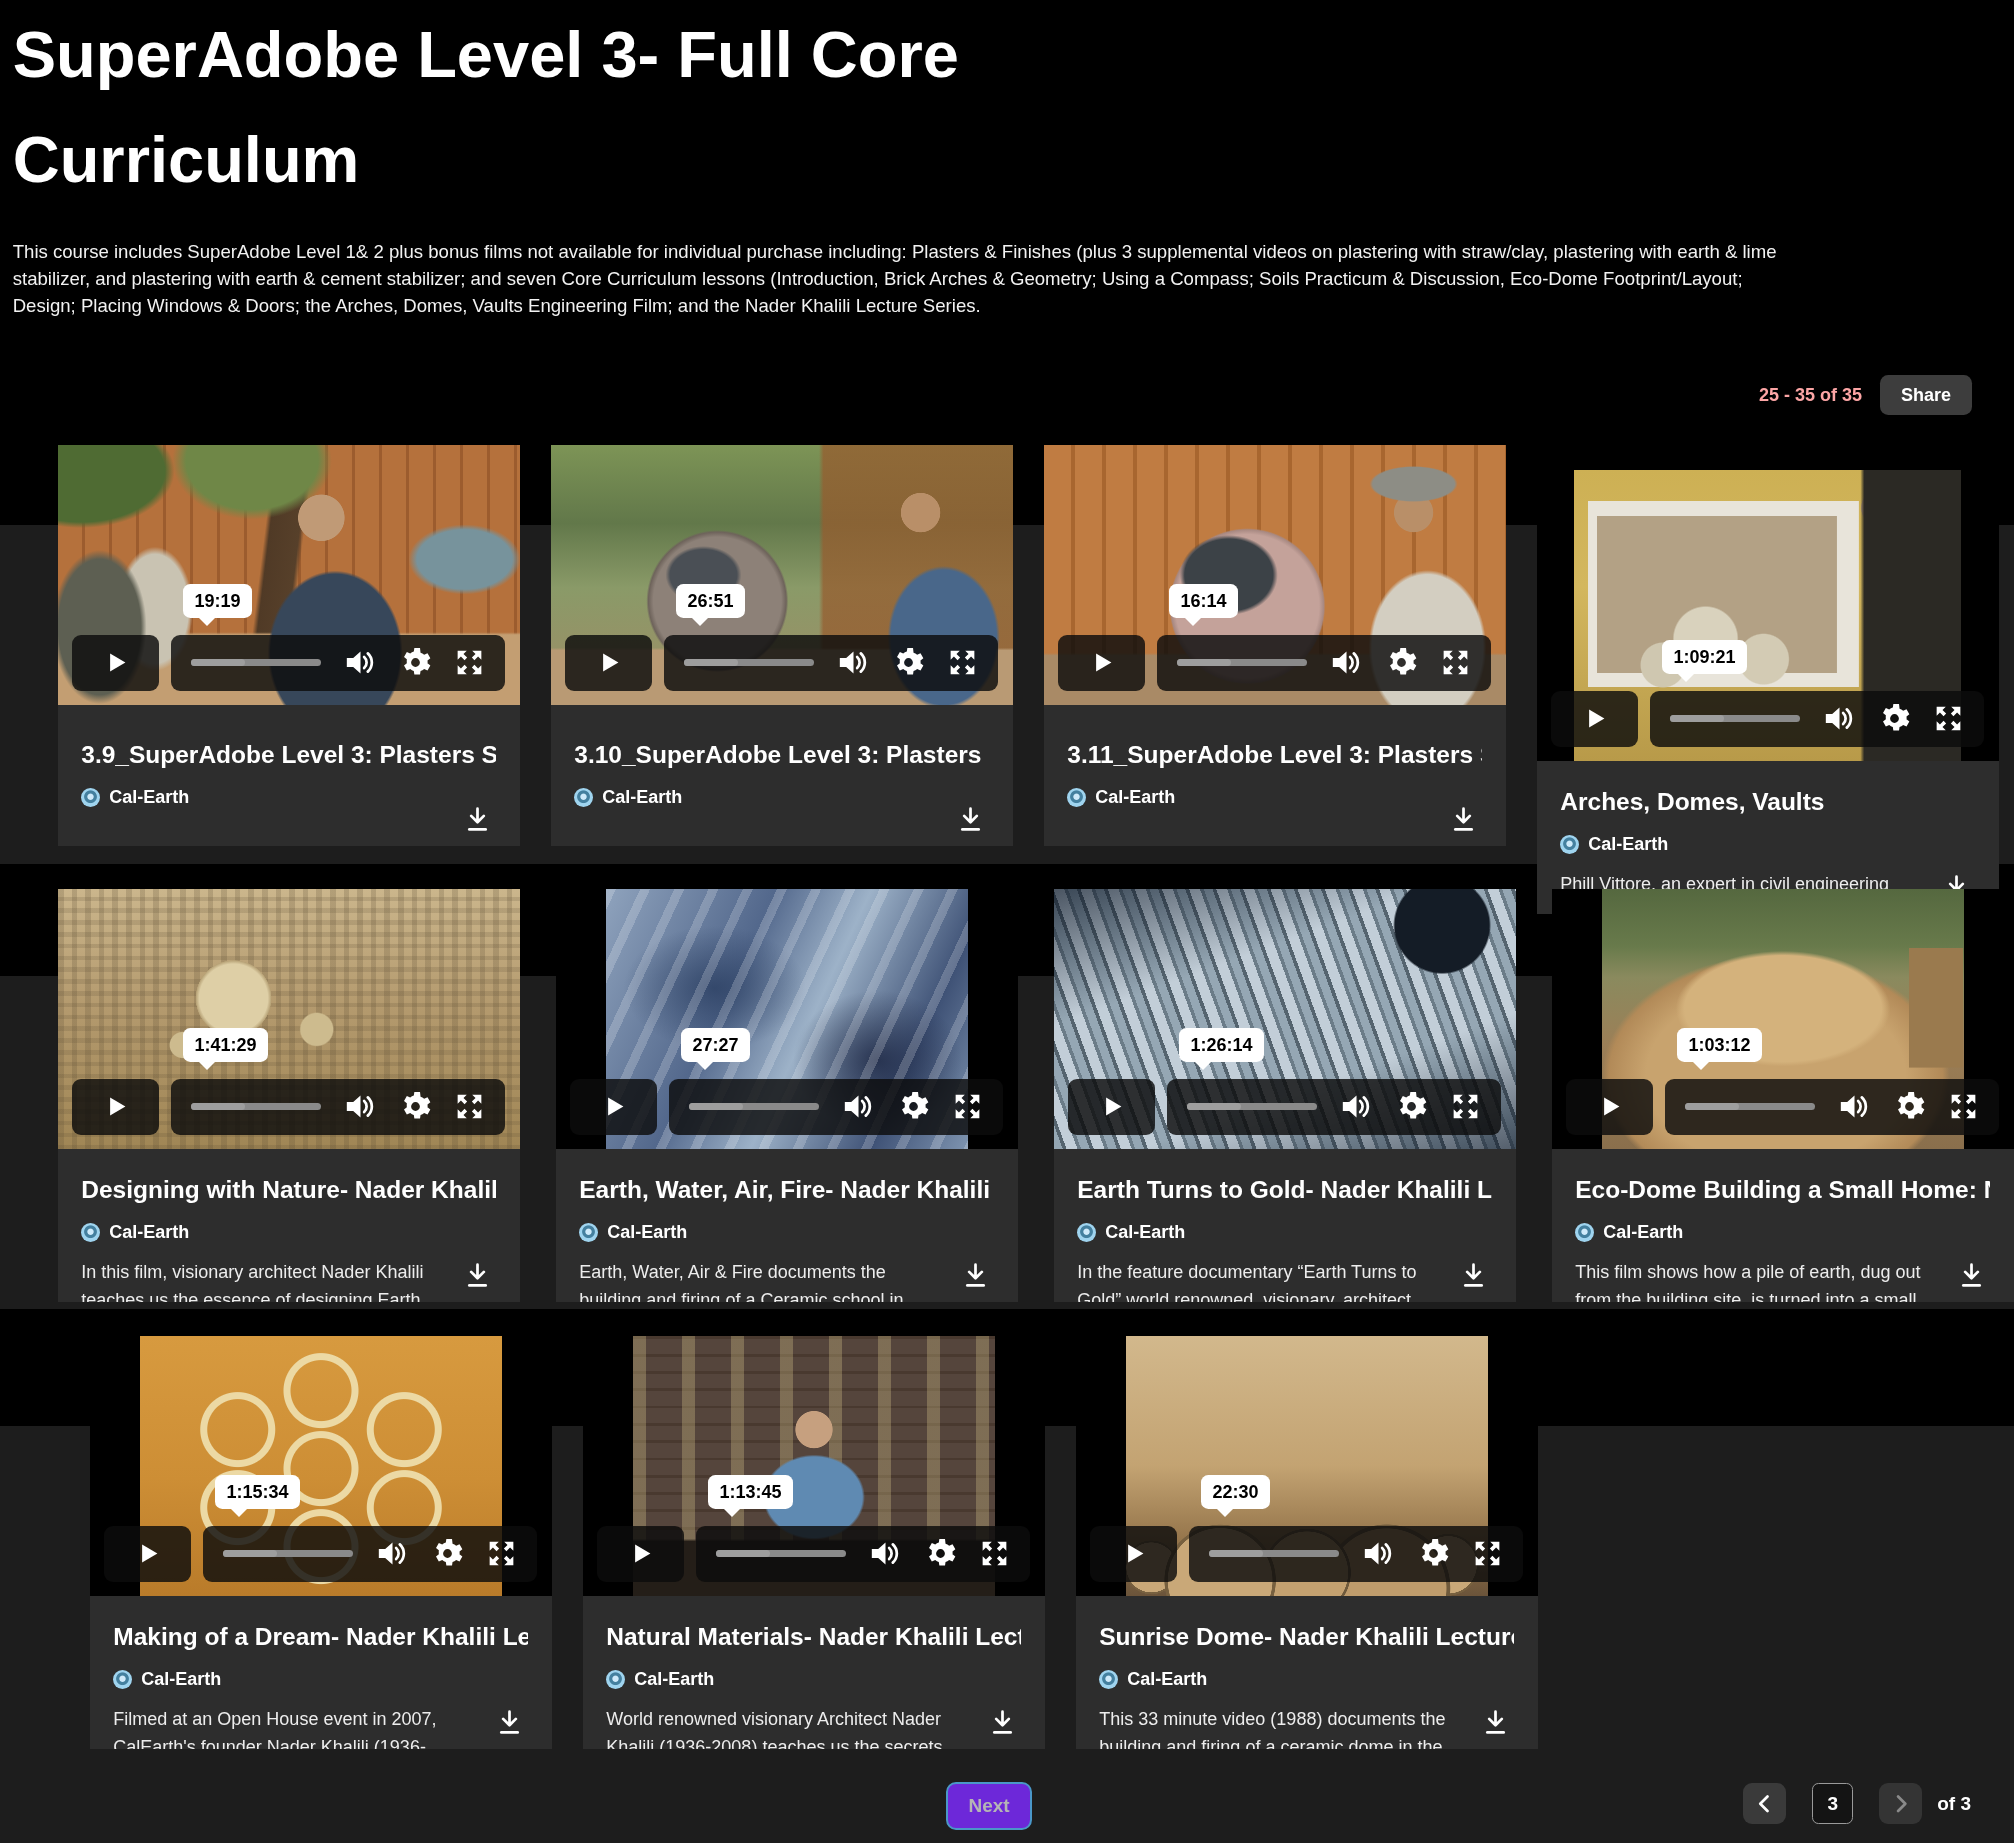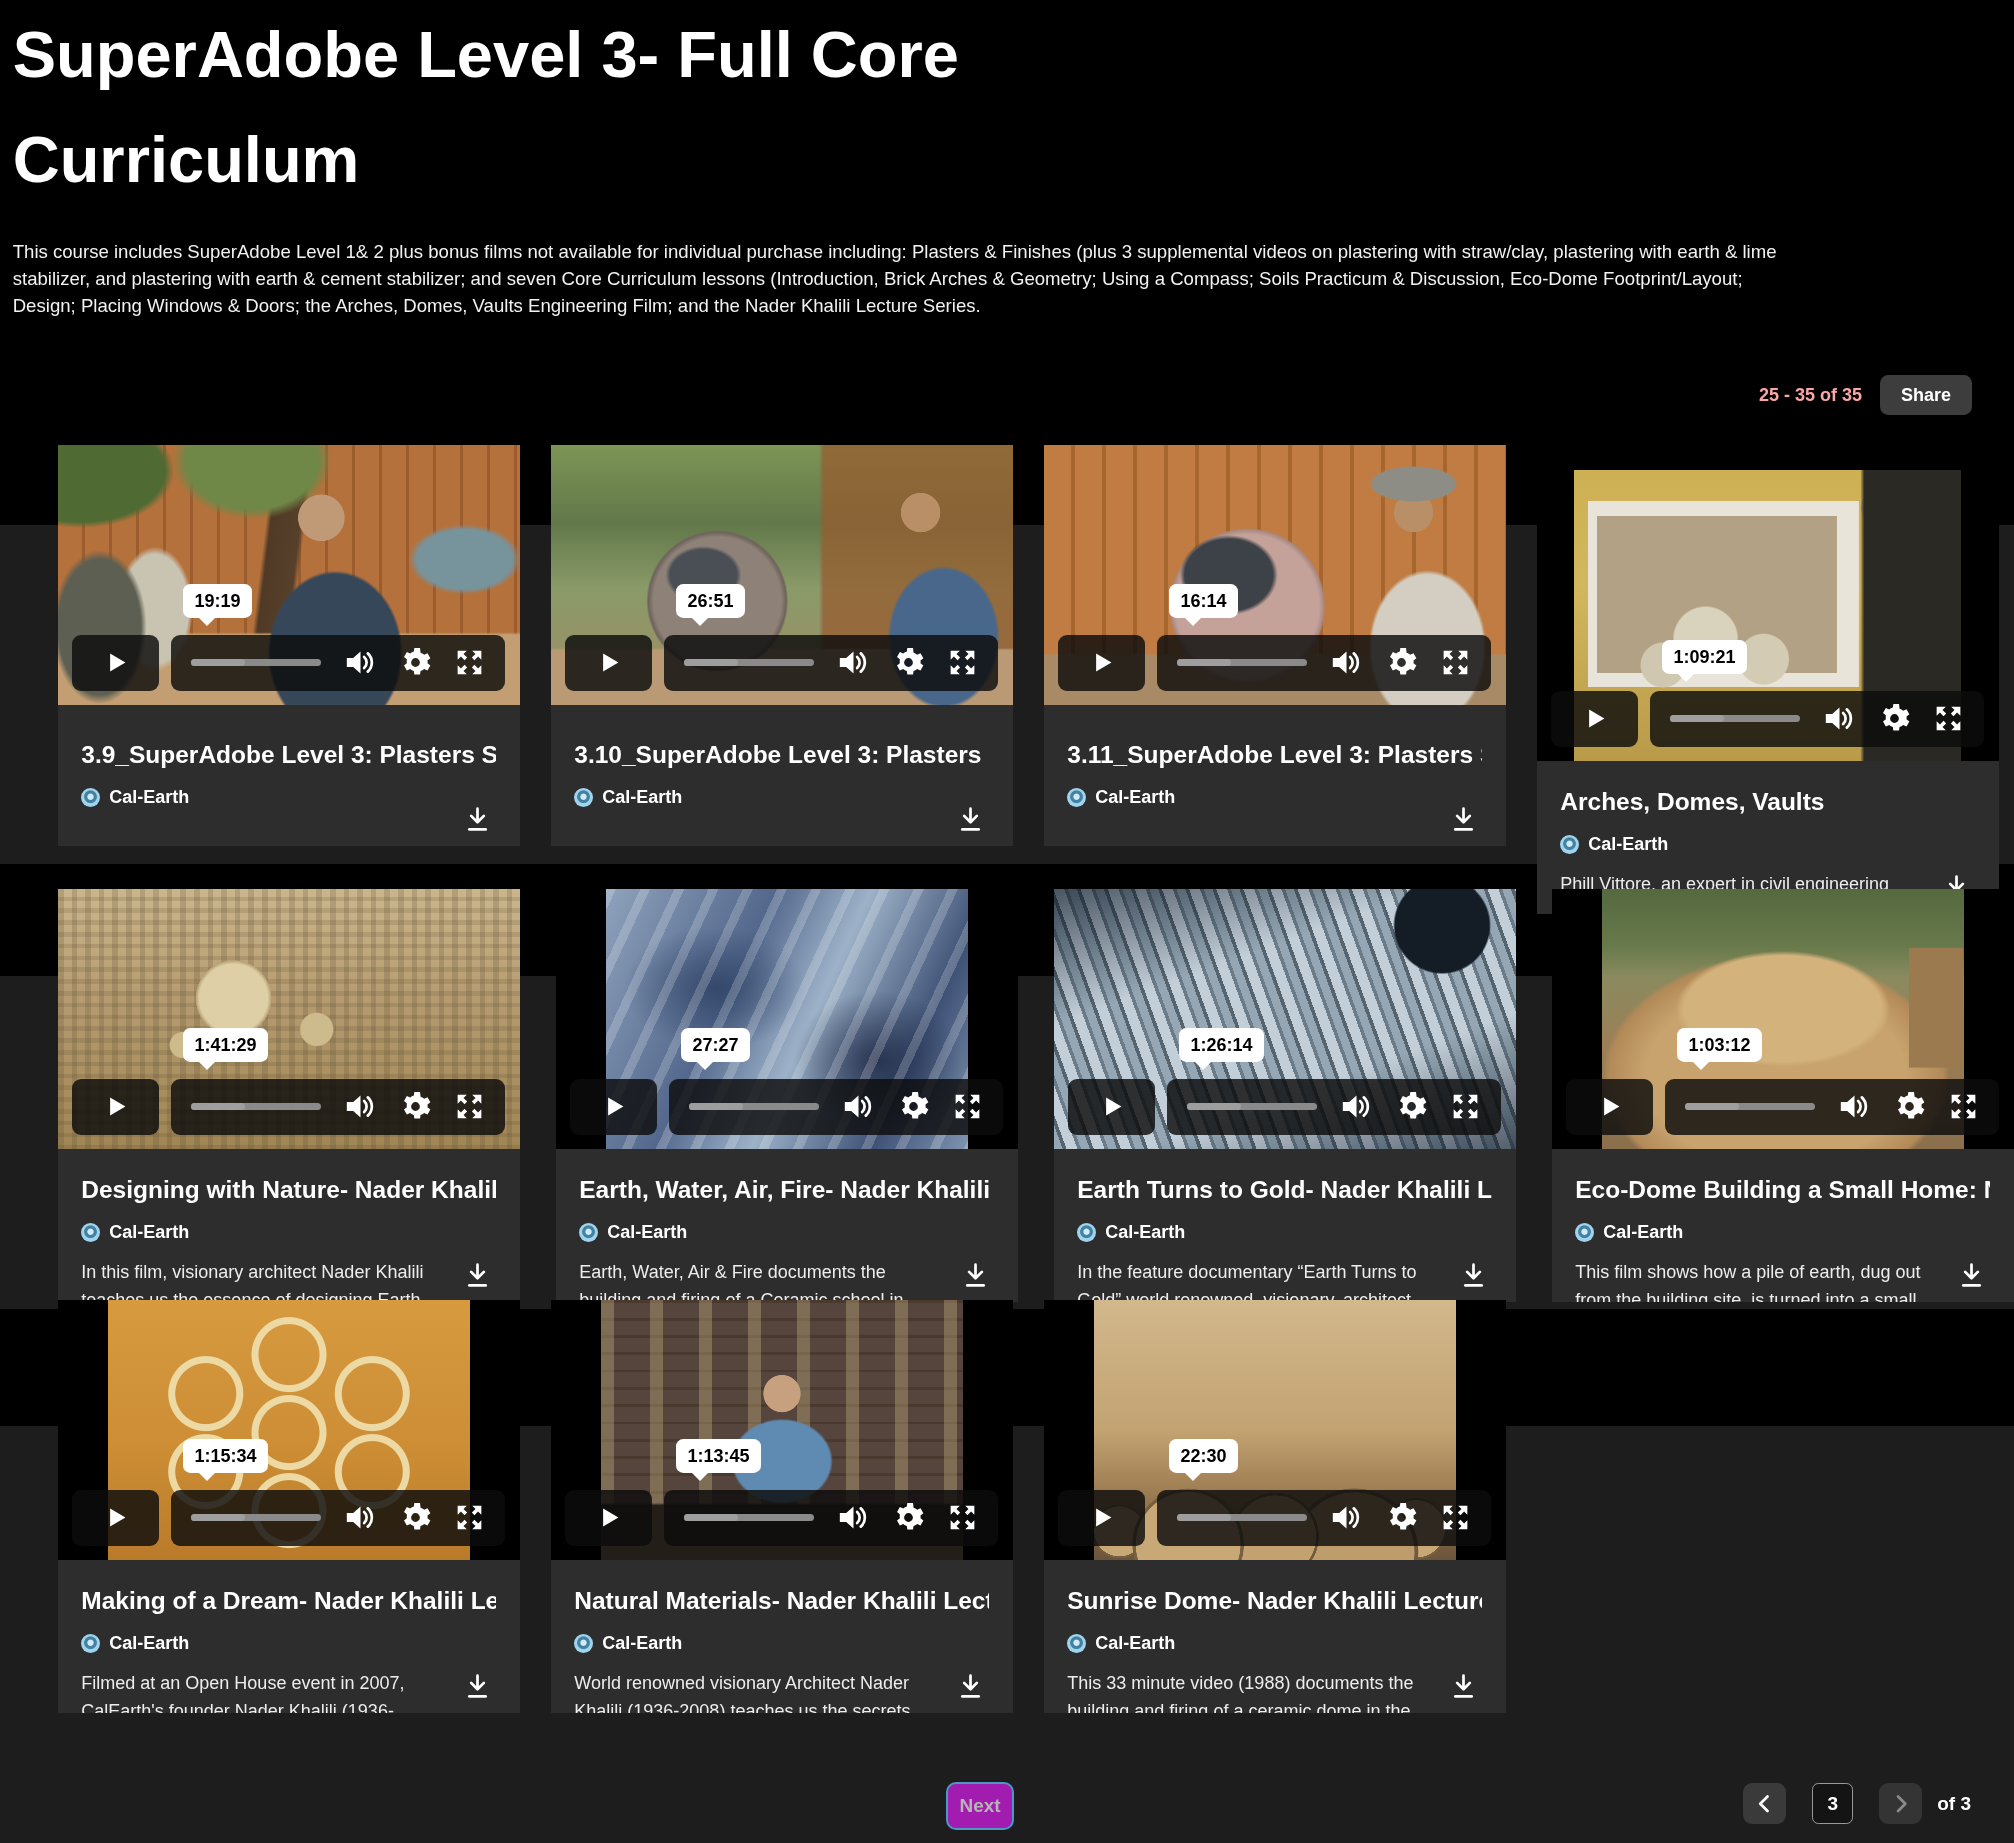--- a/index.html
+++ b/index.html
@@ -28,21 +28,21 @@
     display:flex; align-items:center; gap:18px;
   }
   .range-label { font-size:18px; font-weight:700; color:#fca5a5; }
   .share-btn {
     height:40px; padding:0 21px; background:#3d3d3d; border:none; border-radius:8.2px;
     color:#fff; font-size:18px; font-weight:700; font-family:"Liberation Sans",sans-serif; cursor:pointer;
   }
 
   
   .vrow { position:absolute; left:12.7px; display:flex; gap:31px; align-items:flex-start;padding-left:45px; }
-  .row-1 { top:445px; } .row-2 { top:889px;gap:36px; } .row-3 { top:1300px; }
+  .row-1 { top:445px; } .row-2 { top:889px;gap:36px; } .row-3 { top:1336px;margin-left:32px; }
   .card { width:462px; }
   .player { position:relative; width:462px; height:260px; background:#000; overflow:hidden; }
   .four .player { height:291px;margin-top:25px; }
   .pimg { position:absolute; inset:0; }
   .pillar .pimg { left:50px; width:362px; }
   .four .pimg { left:37px; width:387px; }
 
   
   .play-btn {
     position:absolute; left:14.5px; bottom:14.5px; width:87px; height:56px;
@@ -87,22 +87,22 @@
     margin-top:14.5px; padding-right:67px; font-size:18px; line-height:28px;
     font-weight:400; color:#ededed;
   }
   .dl {
     position:absolute; right:27px; bottom:11px; width:31px; height:31px;
     display:flex; align-items:center; justify-content:center; cursor:pointer;
   }
 
   
   .next-btn {
-    position:absolute; left:946px; top:1782px; width:68px; height:48px;
-    background:#a21caf; border:2.3px solid #4a97c8; border-radius:10px;
+    position:absolute; left:946px; top:1782px; width:86px; height:48px;
+    background:#6d28d9; border:2.3px solid #4a97c8; border-radius:10px;
     color:#b5b5b5; font-size:19px; font-weight:700; font-family:"Liberation Sans",sans-serif; cursor:pointer;
   }
   .pager { position:absolute; right:44px; top:1783px; display:flex; align-items:center; gap:26px; }
   .pg-btn {
     width:43px; height:41px; border:none; border-radius:9px; background:#3a3a3a;
     display:flex; align-items:center; justify-content:center; cursor:pointer;
   }
   .pg-btn.dim { background:#343434; }
   .pg-input {
     width:41px; height:41px; background:#141414; border:1.8px solid #9a9a9a; border-radius:6.4px;

